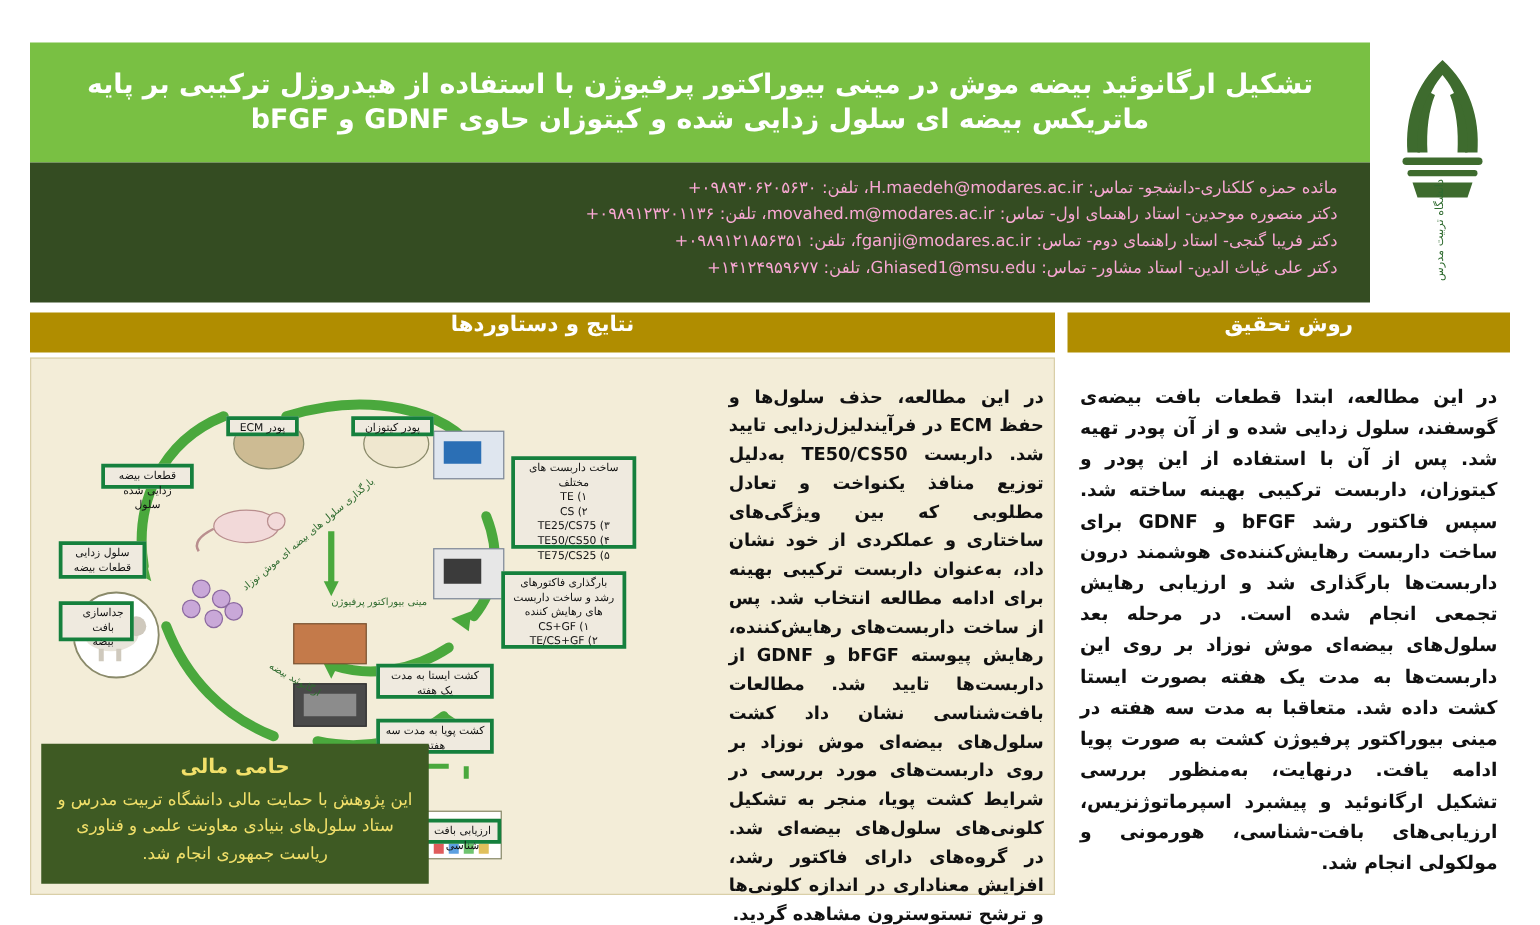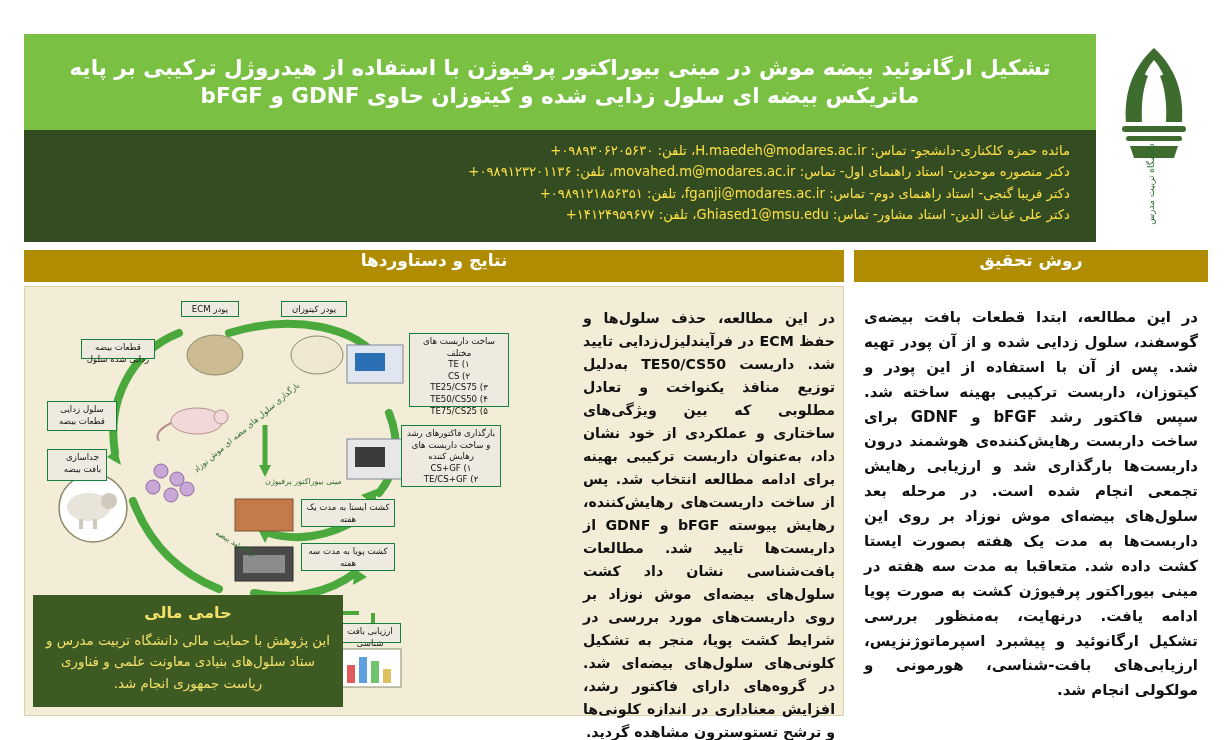--- a/index.html
+++ b/index.html
@@ -33,21 +33,21 @@
     direction:rtl;
   }
   .authors-band{
     position:absolute;left:0;top:96px;width:1072px;height:112px;
     background:#344c22;
     box-sizing:border-box;
     padding:10px 26px 6px 14px;
     direction:rtl;
   }
   .authors-band .aline{
-    color:#fde047;
+    color:#f9a8d4;
     font-size:13.2px;
     line-height:1.62;
     text-align:right;
     white-space:nowrap;
   }
   .logo-box{
     position:absolute;right:0;top:0;width:108px;height:208px;
     background:#ffffff;
     display:flex;align-items:center;justify-content:center;
   }
@@ -106,28 +106,29 @@
   }
 
   
   .diagram{
     position:absolute;left:4px;top:6px;width:548px;height:410px;
   }
   .diagram svg{position:absolute;left:0;top:0;}
   .node{
     position:absolute;
     background:#efeadf;
-    border:1px solid #15803d;
+    border:3px solid #15803d;
     font-size:8.6px;
     color:#111;
     direction:rtl;
     text-align:center;
     line-height:1.35;
     padding:2px 3px;
     box-sizing:border-box;
+    margin-top:32px;
   }
 </style>
 </head>
 <body>
 
 <div class="poster">
 
   <div class="header-wrap">
 
     <div class="title-band">

